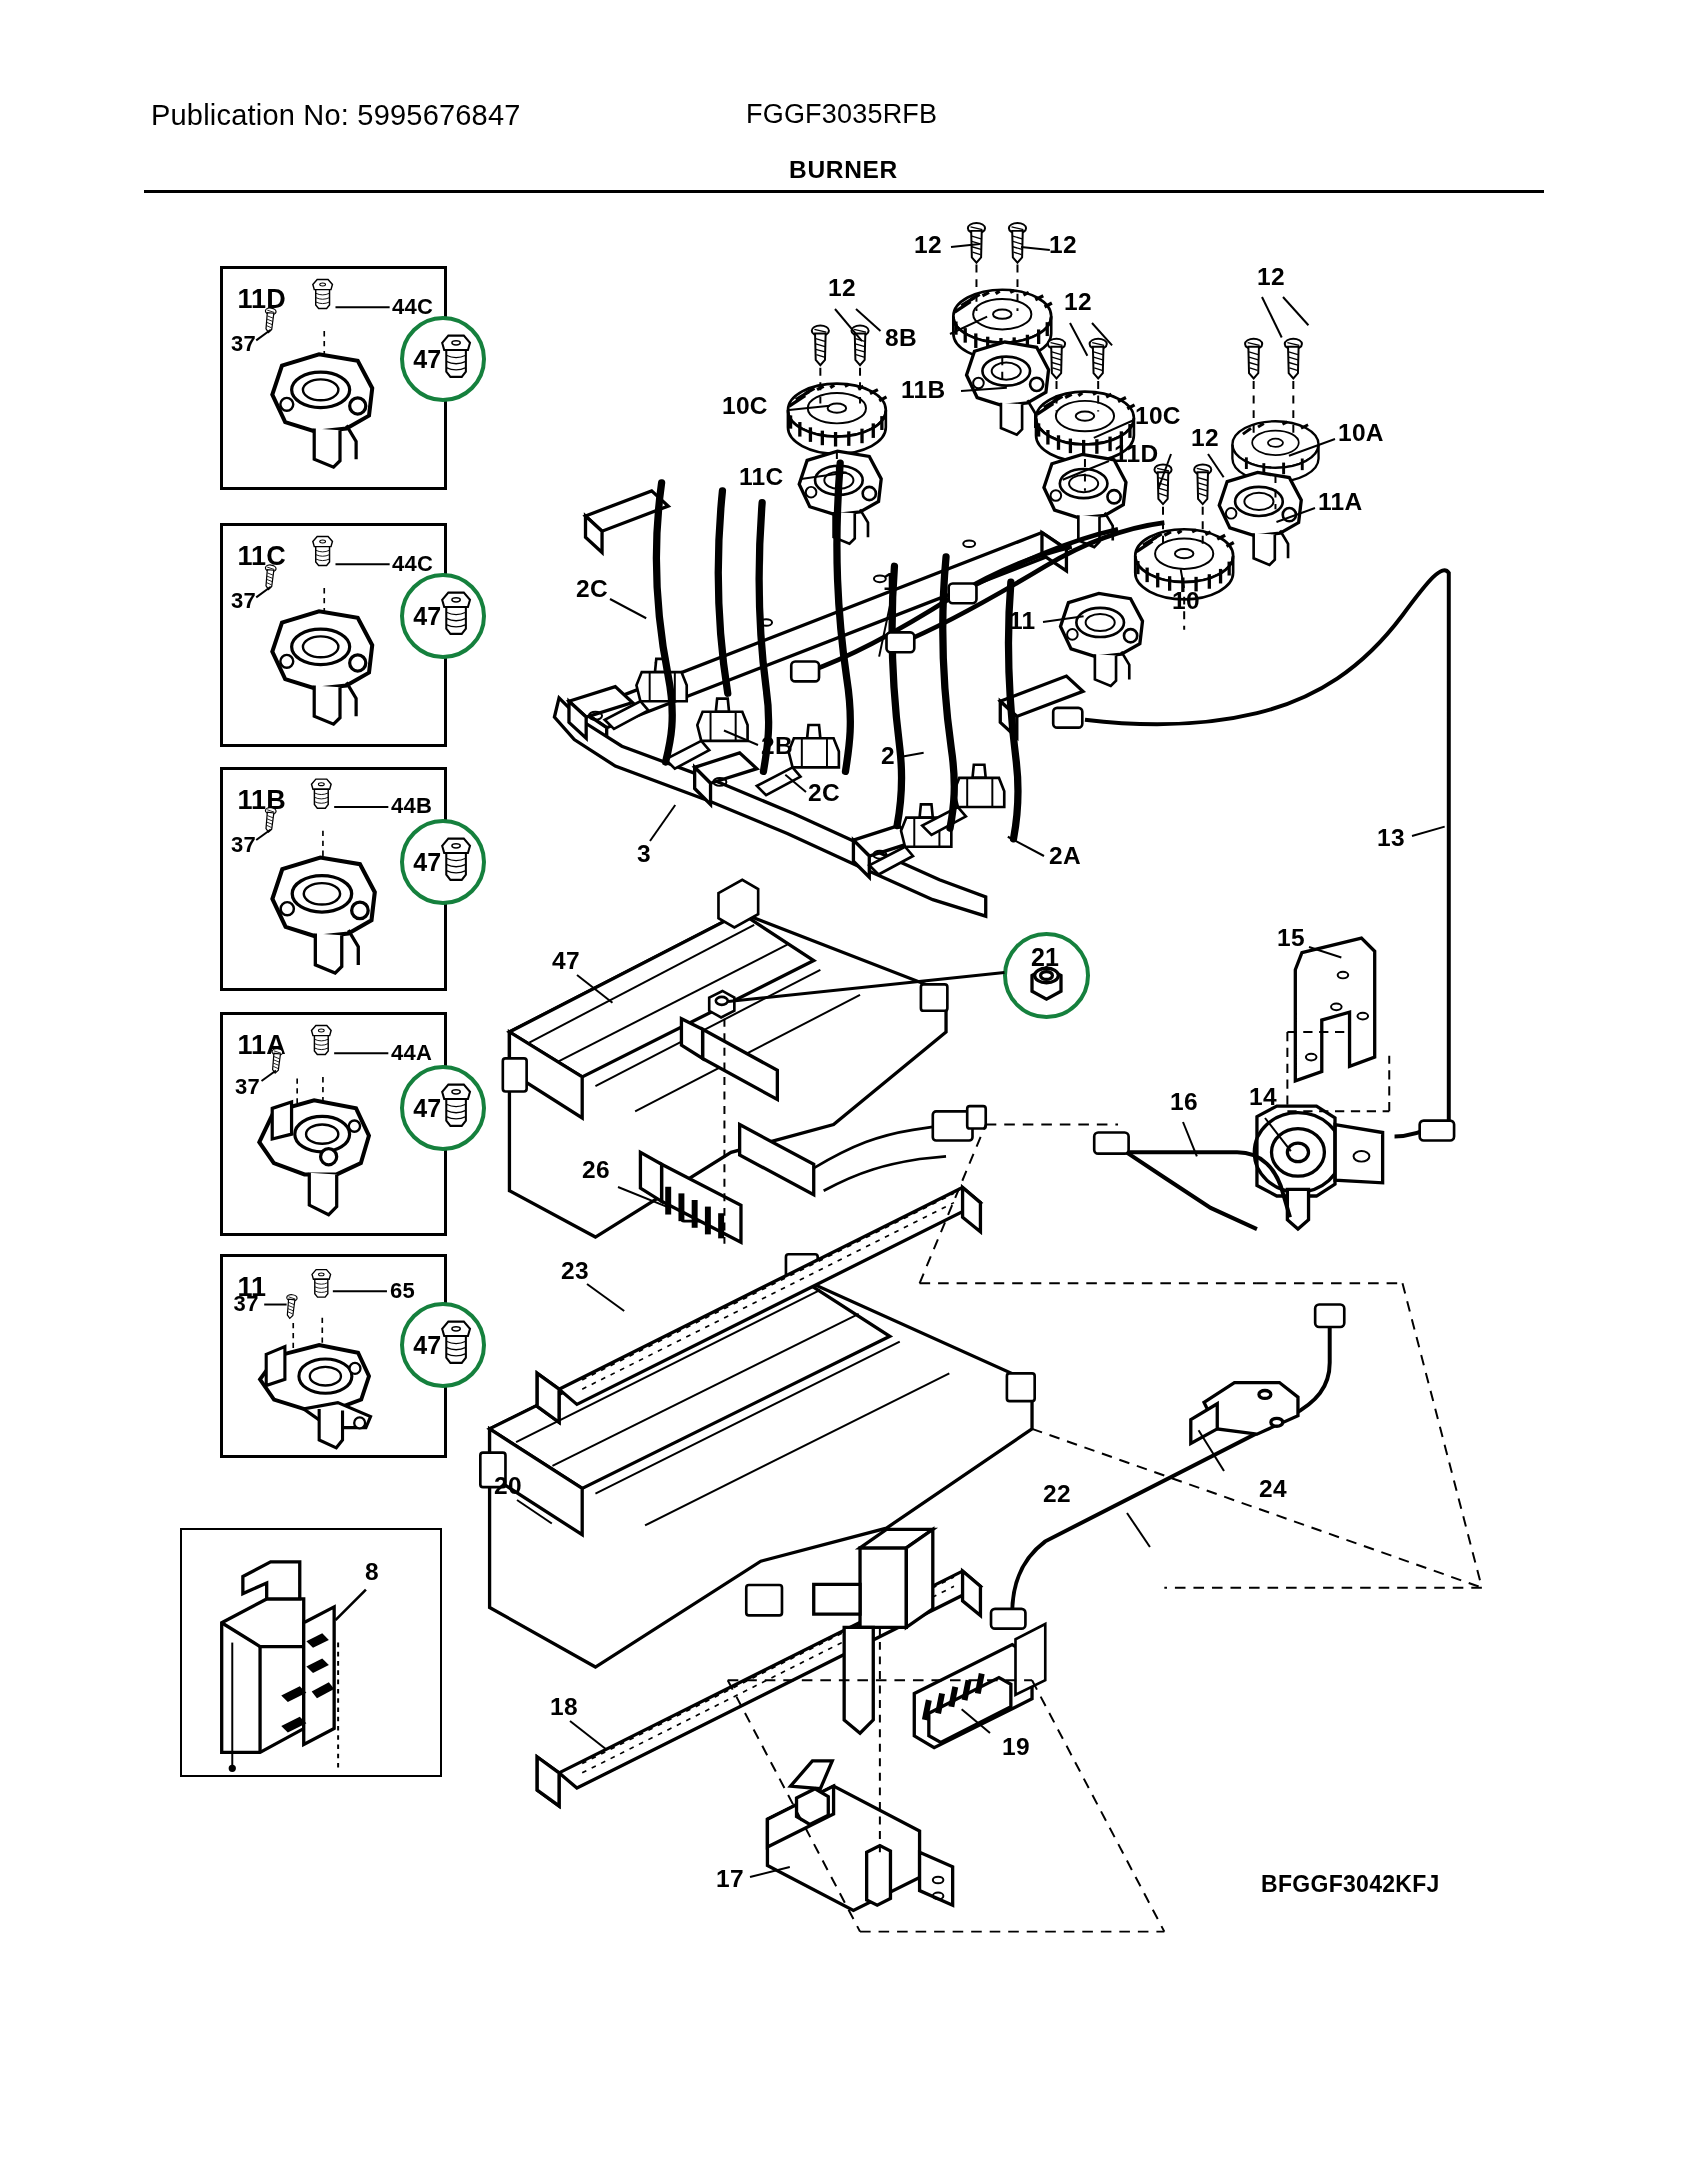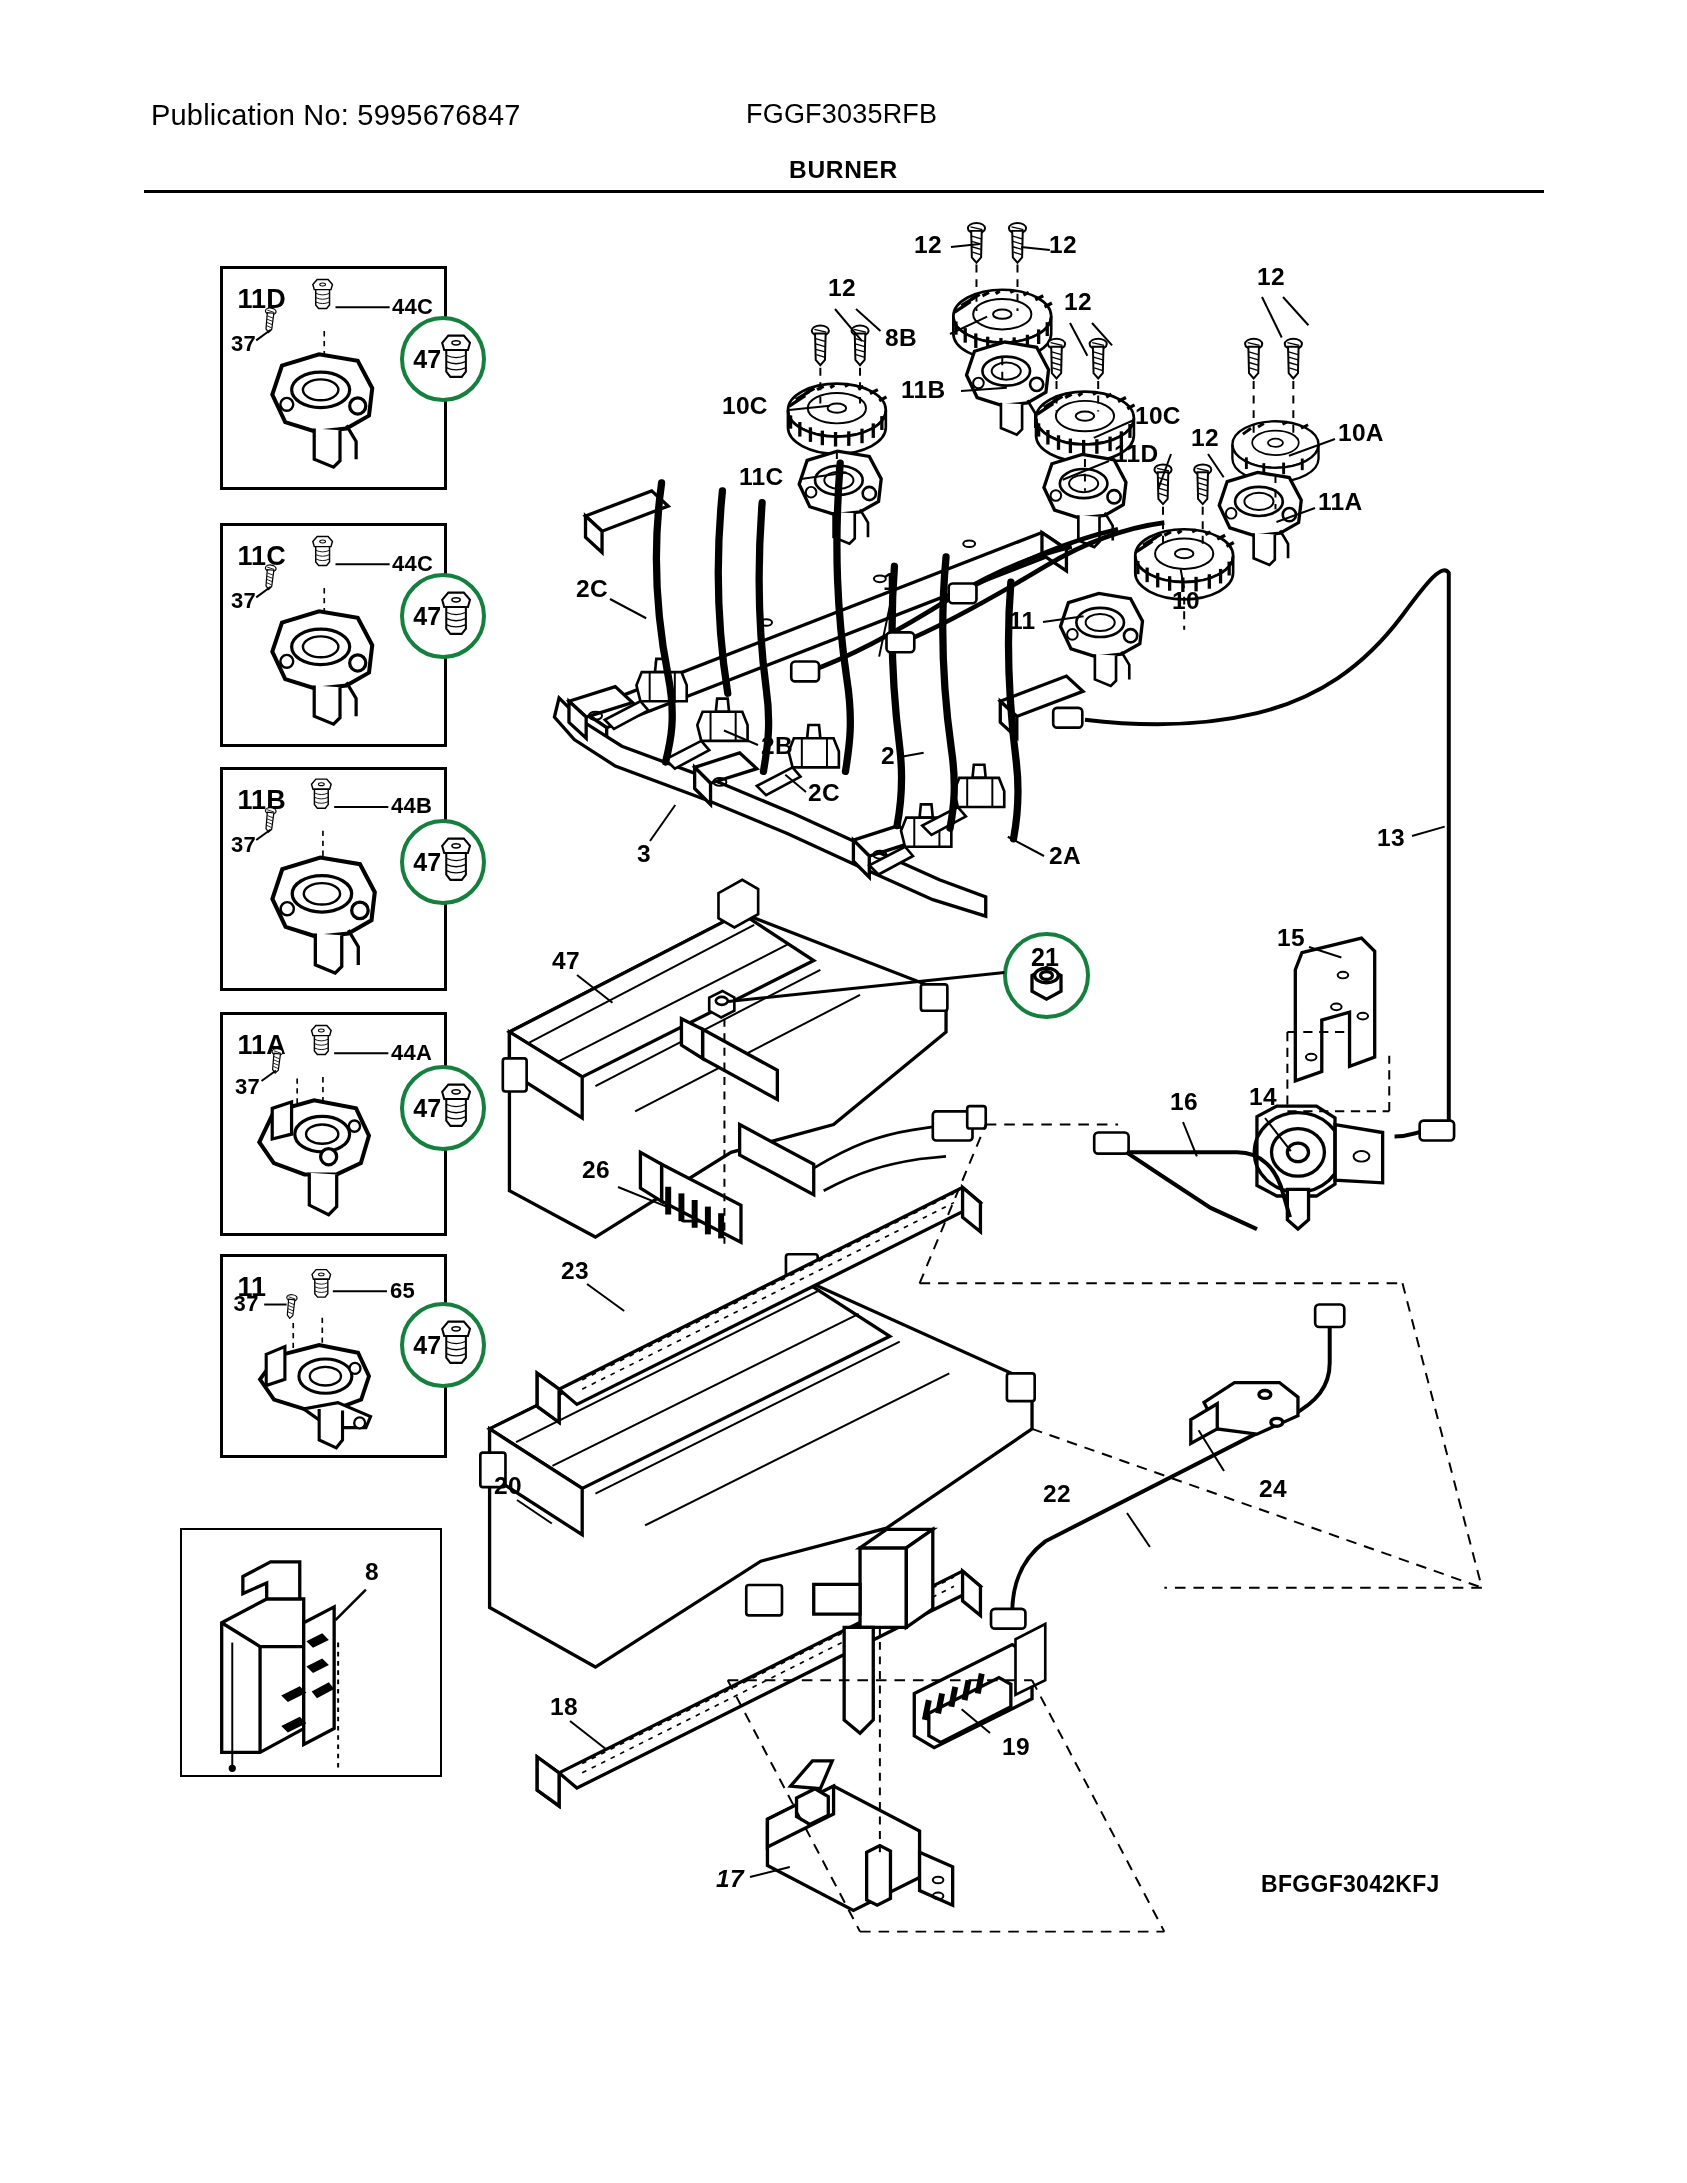--- a/index.html
+++ b/index.html
@@ -699,21 +699,21 @@
 
   <div class="lbl" style="left:1249px; top:1085px;">14</div>
   <div class="leader" style="left:1265px; top:1117px; width:42px; transform:rotate(52deg);"></div>
 
   <div class="lbl" style="left:1277px; top:926px;">15</div>
   <div class="leader" style="left:1309px; top:946px; width:34px; transform:rotate(18deg);"></div>
 
   <div class="lbl" style="left:1170px; top:1090px;">16</div>
   <div class="leader" style="left:1183px; top:1121px; width:37px; transform:rotate(68deg);"></div>
 
-  <div class="lbl" style="left:716px; top:1867px;font-style:italic;">17</div>
+  <div class="lbl" style="left:716px; top:1867px;">17</div>
   <div class="leader" style="left:750px; top:1876px; width:41px; transform:rotate(-14deg);"></div>
 
   <div class="lbl" style="left:550px; top:1695px;">18</div>
   <div class="leader" style="left:570px; top:1720px; width:45px; transform:rotate(38deg);"></div>
 
   <div class="lbl" style="left:1002px; top:1735px;">19</div>
   <div class="leader" style="left:990px; top:1732px; width:37px; transform:rotate(-140deg);"></div>
 
   <div class="lbl" style="left:494px; top:1474px;">20</div>
   <div class="leader" style="left:517px; top:1499px; width:42px; transform:rotate(34deg);"></div>

